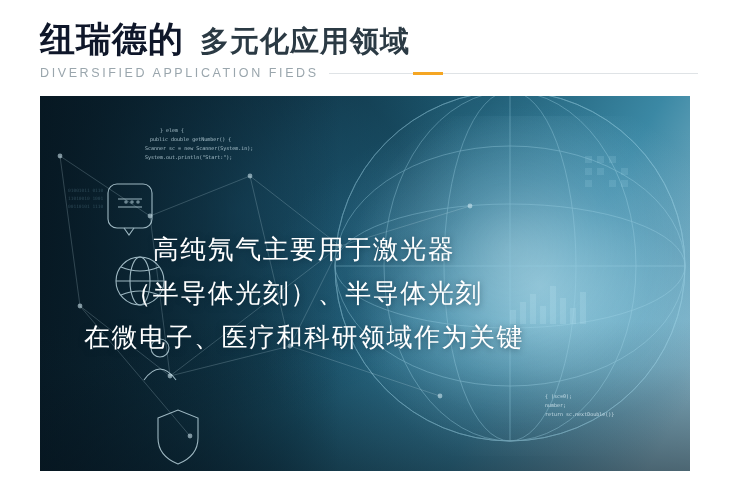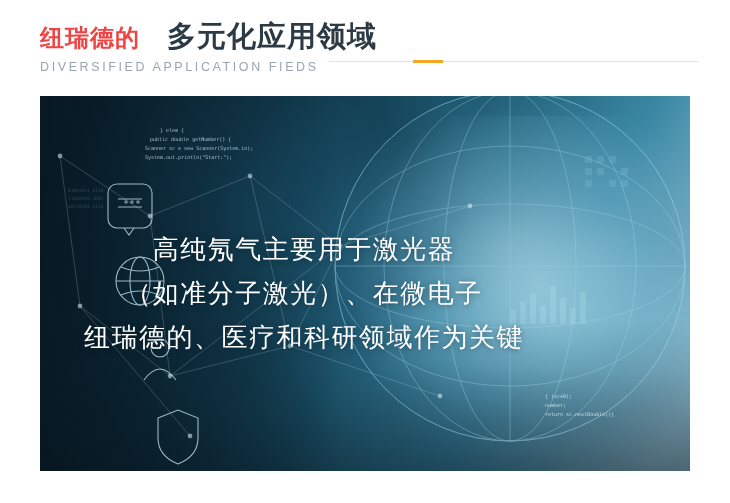--- a/index.html
+++ b/index.html
@@ -26,36 +26,37 @@
     left: 40px;
     top: 22px;
     width: 660px;
   }
   .title-row {
     display: flex;
     align-items: baseline;
     line-height: 1;
   }
   .title-green {
-    font-size: 24px;
+    font-size: 35px;
     font-weight: bold;
-    color: #ef4444;
+    color: #0f172a;
     letter-spacing: 1px;
     font-family: "DejaVu Sans", sans-serif;
   }
   .title-dark {
     font-size: 29px;
     font-weight: bold;
     color: #2b3a44;
     letter-spacing: 1px;
-    margin-left: 27px;
+    margin-left: 16px;
     font-family: "DejaVu Sans", sans-serif;
   }
   .subtitle-row {
     display: flex;
+    align-items: center;
     margin-top: 9px;
   }
   .subtitle {
     font-size: 12.5px;
     color: #9aa6ad;
     letter-spacing: 2.6px;
     font-family: "Liberation Sans", sans-serif;
     white-space: nowrap;
   }
   .rule-wrap {
@@ -293,18 +294,18 @@
       </g>
       <g opacity="0.5" fill="#cfe9f2">
         <circle cx="86" cy="106" r="1.8"></circle>
         <circle cx="92" cy="106" r="1.8"></circle>
         <circle cx="98" cy="106" r="1.8"></circle>
       </g>
     </svg>
 
     <div class="banner-text">
       <div class="line">高纯氖气主要用于激光器</div>
-      <div class="line">（如准分子激光）、在微电子</div>
-      <div class="line">纽瑞德的、医疗和科研领域作为关键</div>
+      <div class="line">（半导体光刻）、半导体光刻</div>
+      <div class="line">在微电子、医疗和科研领域作为关键</div>
     </div>
   </div>
 
 </div>
 
 </body></html>

